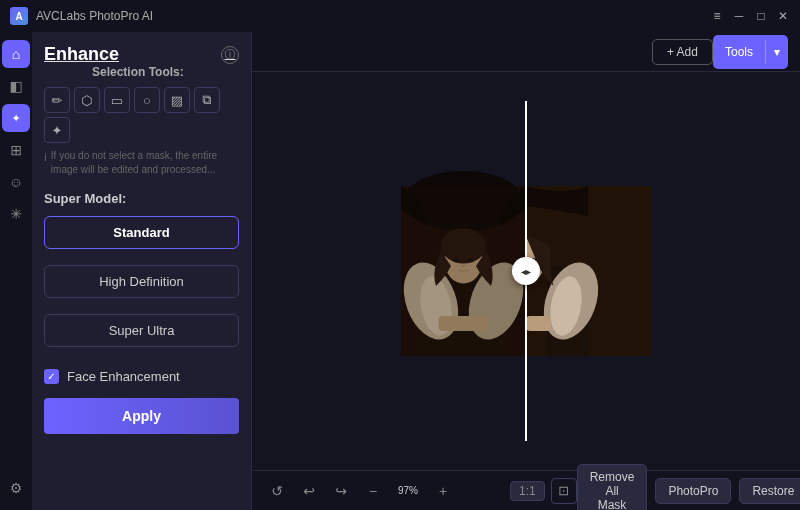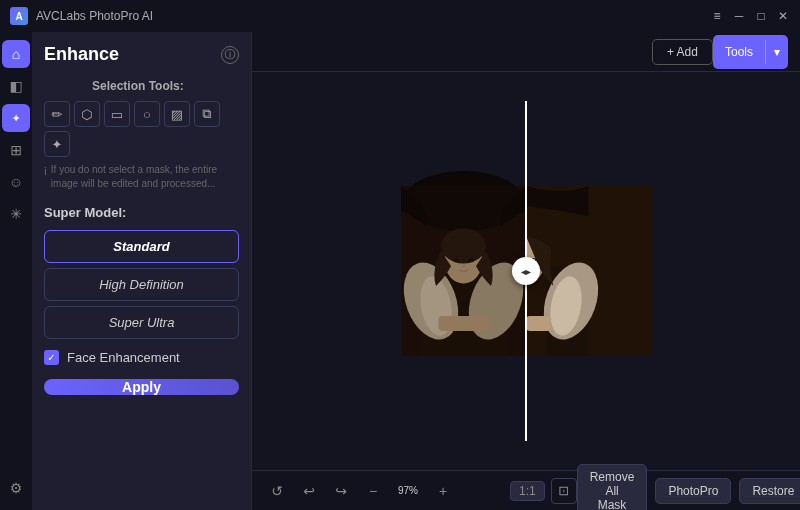--- a/index.html
+++ b/index.html
@@ -102,21 +102,21 @@
       flex-direction: column;
       padding: 12px;
       flex-shrink: 0;
       border-right: 1px solid #2a2a3e;
     }
 
     .panel-header {
       display: flex;
       align-items: center;
       justify-content: space-between;
-      margin-bottom: 14px;
+      text-decoration: underline;
     }
     .panel-title {
       font-size: 18px;
       font-weight: 600;
       color: #ffffff;
     }
     .info-icon {
       width: 18px;
       height: 18px;
       border: 1px solid #666;
@@ -181,23 +181,22 @@
 
     .model-btn {
       width: 100%;
       padding: 8px;
       border-radius: 6px;
       border: 1px solid #3a3a5a;
       background: transparent;
       color: #ccc;
       cursor: pointer;
       font-size: 13px;
-      margin-bottom: 5px;
+      margin-bottom: 16px;
       text-align: center;
-      font-style: italic;
     }
     .model-btn.selected {
       border: 1px solid #6c63ff;
       background: transparent;
       color: white;
       font-weight: 600;
     }
 
     .face-enhancement {
       display: flex;
@@ -221,23 +220,24 @@
       color: white;
       font-size: 10px;
     }
     .face-label {
       font-size: 13px;
       color: #ccc;
     }
 
     .apply-btn {
       width: 100%;
+      padding: 10px;
       background: linear-gradient(90deg, #6c63ff, #5a52d0);
       border: none;
-      border-radius: 14px;
+      border-radius: 4px;
       color: white;
       font-size: 14px;
       font-weight: 600;
       cursor: pointer;
     }
 
     
     .canvas-area {
       flex: 1;
       display: flex;

